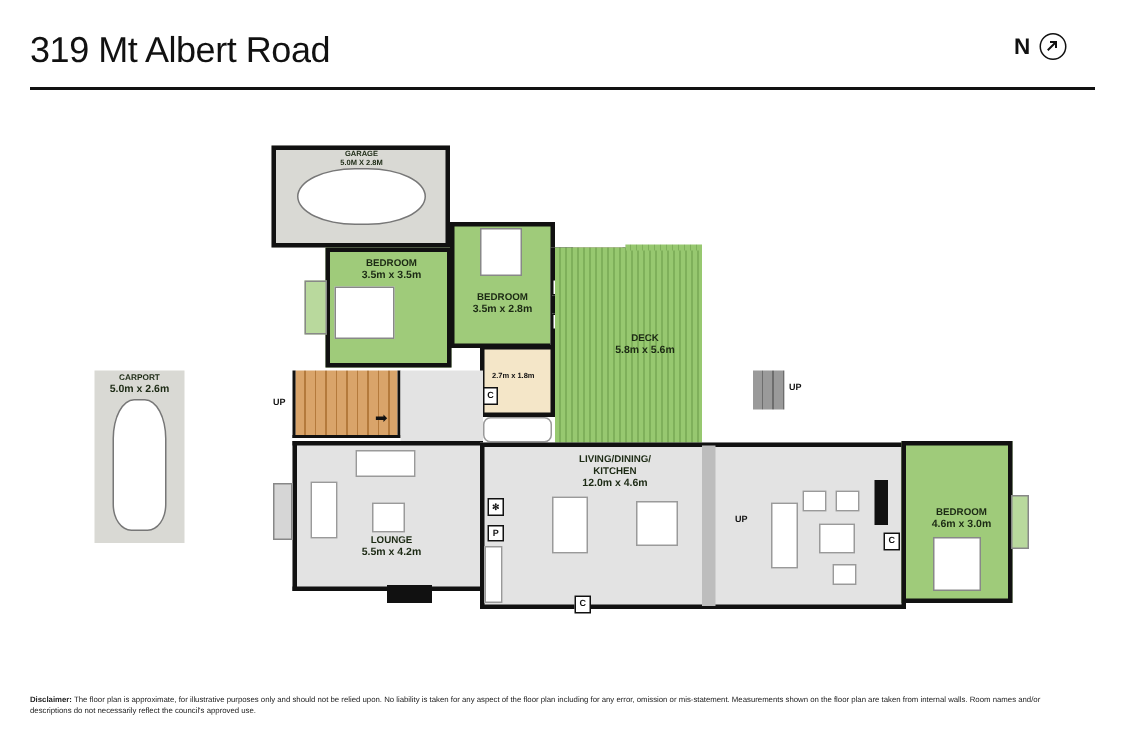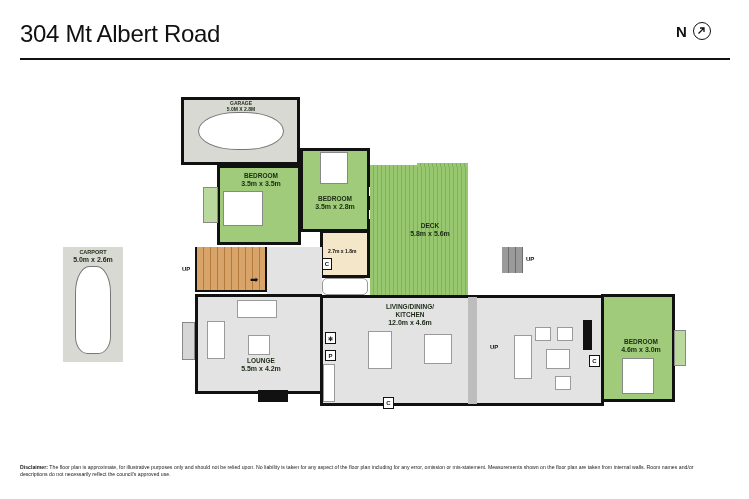--- a/index.html
+++ b/index.html
@@ -29,21 +29,21 @@
   .bed { position:absolute; background:#fff; border:1px solid #888; box-sizing:border-box; }
   .car { position:absolute; background:#fff; border:1px solid #777; border-radius:40% 40% 35% 35%/30% 30% 20% 20%; box-sizing:border-box; }
   .window { position:absolute; background:#d6d6d6; border:1px solid #888; box-sizing:border-box; }
   .disclaimer { position:absolute; left:20px; top:464px; width:690px; font-size:5.2px; line-height:7px; color:#222; }
   .disclaimer b { font-weight:700; }
   .arrow { position:absolute; font-size:10px; line-height:10px; }
 </style>
 </head>
 <body>
 
-<div class="title">304 Mt Albert Road</div>
+<div class="title">319 Mt Albert Road</div>
 <div class="north">
   <span class="north-n">N</span>
   <span class="north-circle">
     <svg width="15" height="15" viewBox="0 0 15 15" style="position:absolute;left:0;top:0">
       <path d="M4.5 10.5 L10 5 M6 5 L10 5 L10 9" stroke="#111" stroke-width="1.3" fill="none"></path>
     </svg>
   </span>
 </div>
 <div class="rule"></div>
 

